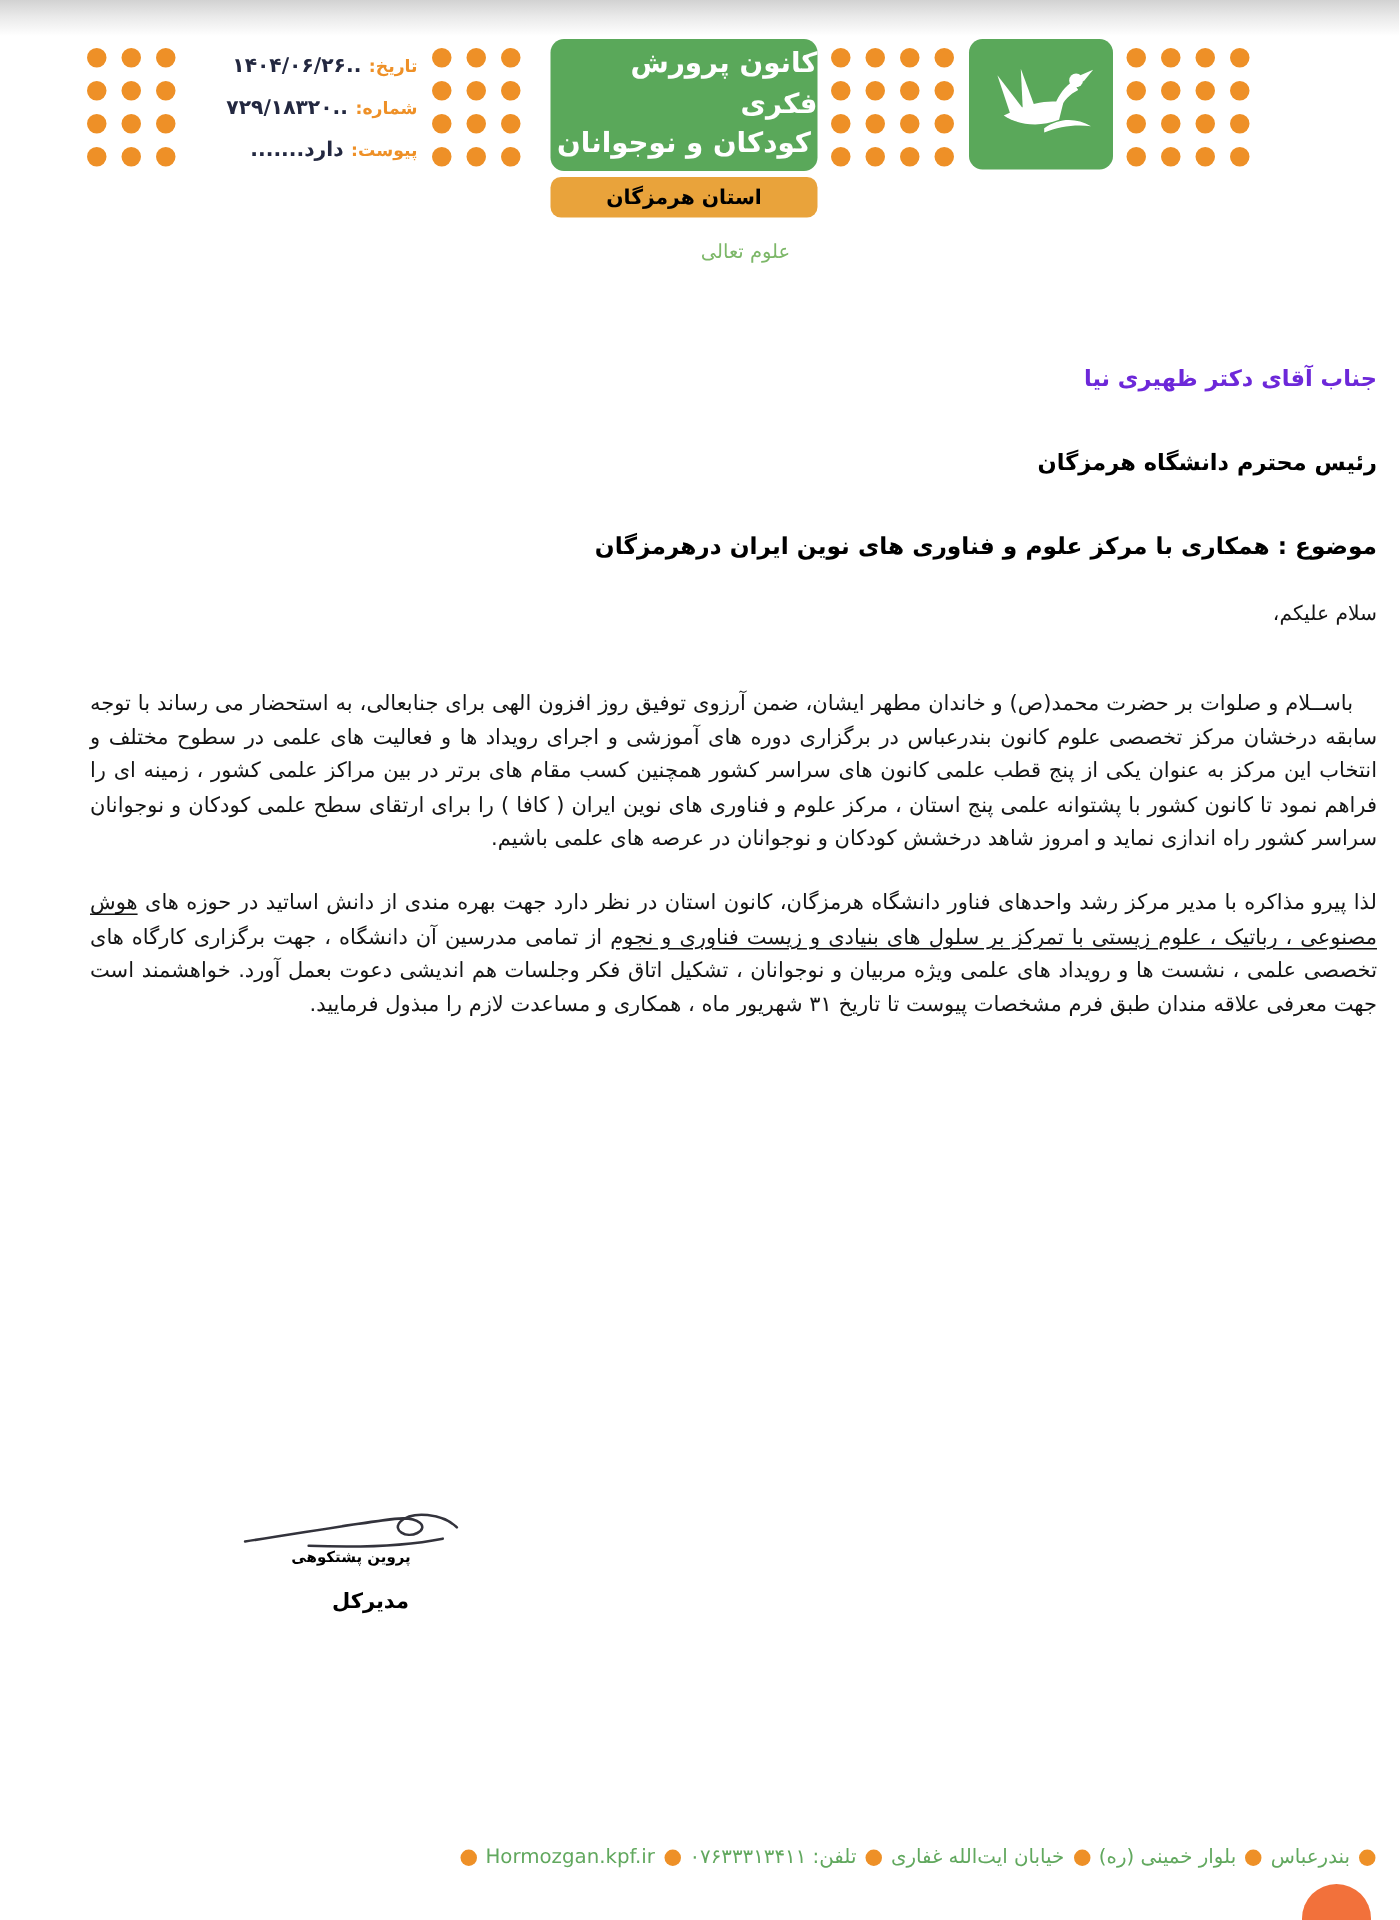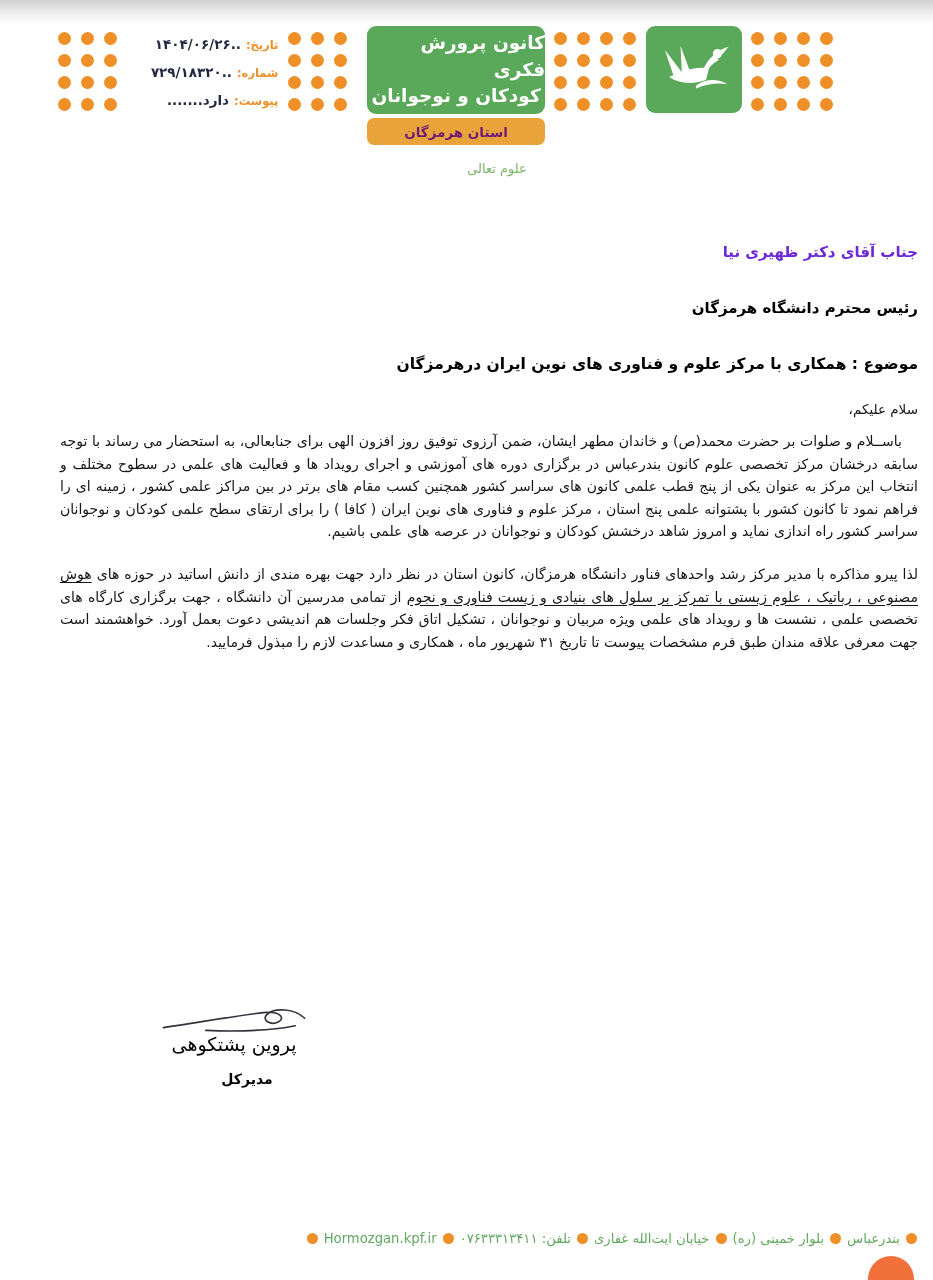--- a/index.html
+++ b/index.html
@@ -13,43 +13,43 @@
     display:flex;justify-content:space-between;align-items:flex-start;}
   .dots{display:grid;gap:9px 10px;margin-top:6px;}
   .dot{width:13px;height:13px;border-radius:50%;background:var(--dots-orange,#ee9027);}
   .bird-box{width:96px;height:87px;background:var(--brand-green,#5aa85a);border-radius:9px;
     display:flex;align-items:center;justify-content:center;}
   .brand-box{width:178px;display:flex;flex-direction:column;padding-left:11px;}
   .brand-green{height:88px;border-radius:9px;background:var(--brand-green,#5aa85a);
     display:flex;flex-direction:column;align-items:center;justify-content:center;
     color:#fff;font-weight:bold;font-size:18.5px;line-height:1.45;}
   .brand-amber{margin-top:4px;height:27px;border-radius:7px;background:var(--amber,#e9a33b);
-    color:#701a75;font-weight:bold;font-size:13.5px;display:flex;align-items:center;justify-content:center;}
+    color:#000000;font-weight:bold;font-size:13.5px;display:flex;align-items:center;justify-content:center;}
   .fields{width:152px;padding-top:10px;display:flex;flex-direction:column;gap:12px;}
   .field-row{display:flex;align-items:baseline;gap:5px;white-space:nowrap;}
   .field-label{color:var(--dots-orange,#ee9027);font-size:11.5px;font-weight:bold;}
   .field-value{color:var(--value-navy,#232840);font-size:13.5px;font-weight:bold;text-align:center;}
 
   
   .bismillah{position:absolute;top:161px;left:61px;right:0;text-align:center;
     color:var(--bismillah-green,#7cb768);font-size:13px;}
   .recipient1{position:absolute;top:243px;right:15px;font-weight:bold;font-size:15px;color:#6d28d9;text-align:center;}
   .recipient2{position:absolute;top:299px;right:15px;font-weight:bold;font-size:15px;color:#000;}
   .subject{position:absolute;top:355px;right:15px;font-weight:bold;font-size:15.5px;color:#000;}
   .salutation{position:absolute;top:401px;right:15px;font-size:13.5px;color:#151515;}
   .para{position:absolute;right:15px;left:60px;text-align:justify;font-size:14px;
-    line-height:22.5px;color:#151515;}
+    line-height:22.5px;color:#151515;margin-top:28px;}
   .para1{top:430px;text-indent:16px;}
   .para2{top:563px;}
   .uline{text-decoration:underline;text-underline-offset:3px;}
 
   
   .signature{position:absolute;top:1003px;left:150px;width:168px;text-align:center;}
   .sig-scribble{display:block;margin:0 auto;}
-  .sig-name{font-weight:normal;font-size:19px;color:#000;margin-top:-8px;}
+  .sig-name{font-weight:bold;font-size:10px;color:#000;margin-top:-8px;}
   .sig-title{font-weight:bold;font-size:14px;color:#000;margin-top:16px;transform:translateX(13px);}
 
   
   .footer{position:absolute;top:1231px;right:13px;display:flex;align-items:center;gap:3px;
     color:var(--footer-green,#61a85e);font-size:13.2px;white-space:nowrap;}
   .fdot{width:11px;height:11px;border-radius:50%;background:var(--dots-orange,#ee9027);
     margin:0 3px;flex:0 0 auto;}
   .corner-circle{position:absolute;left:868px;bottom:-22px;width:46px;height:46px;
     border-radius:50%;background:var(--corner-orange,#f2713b);}
 </style>

